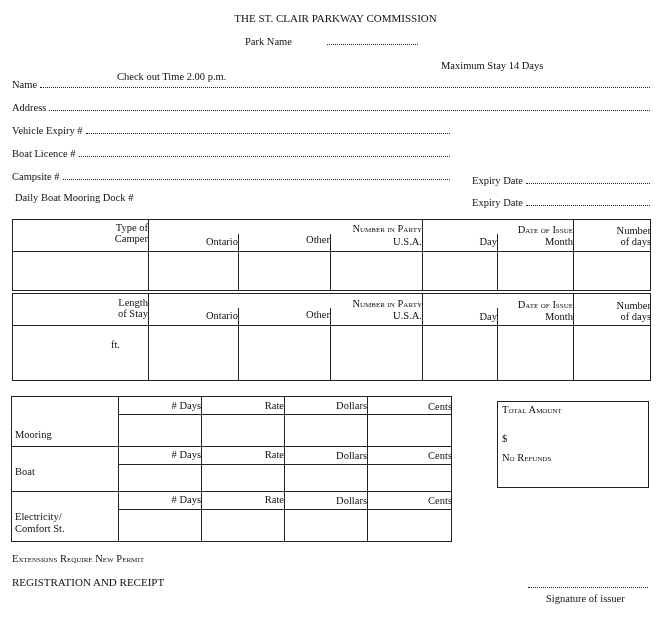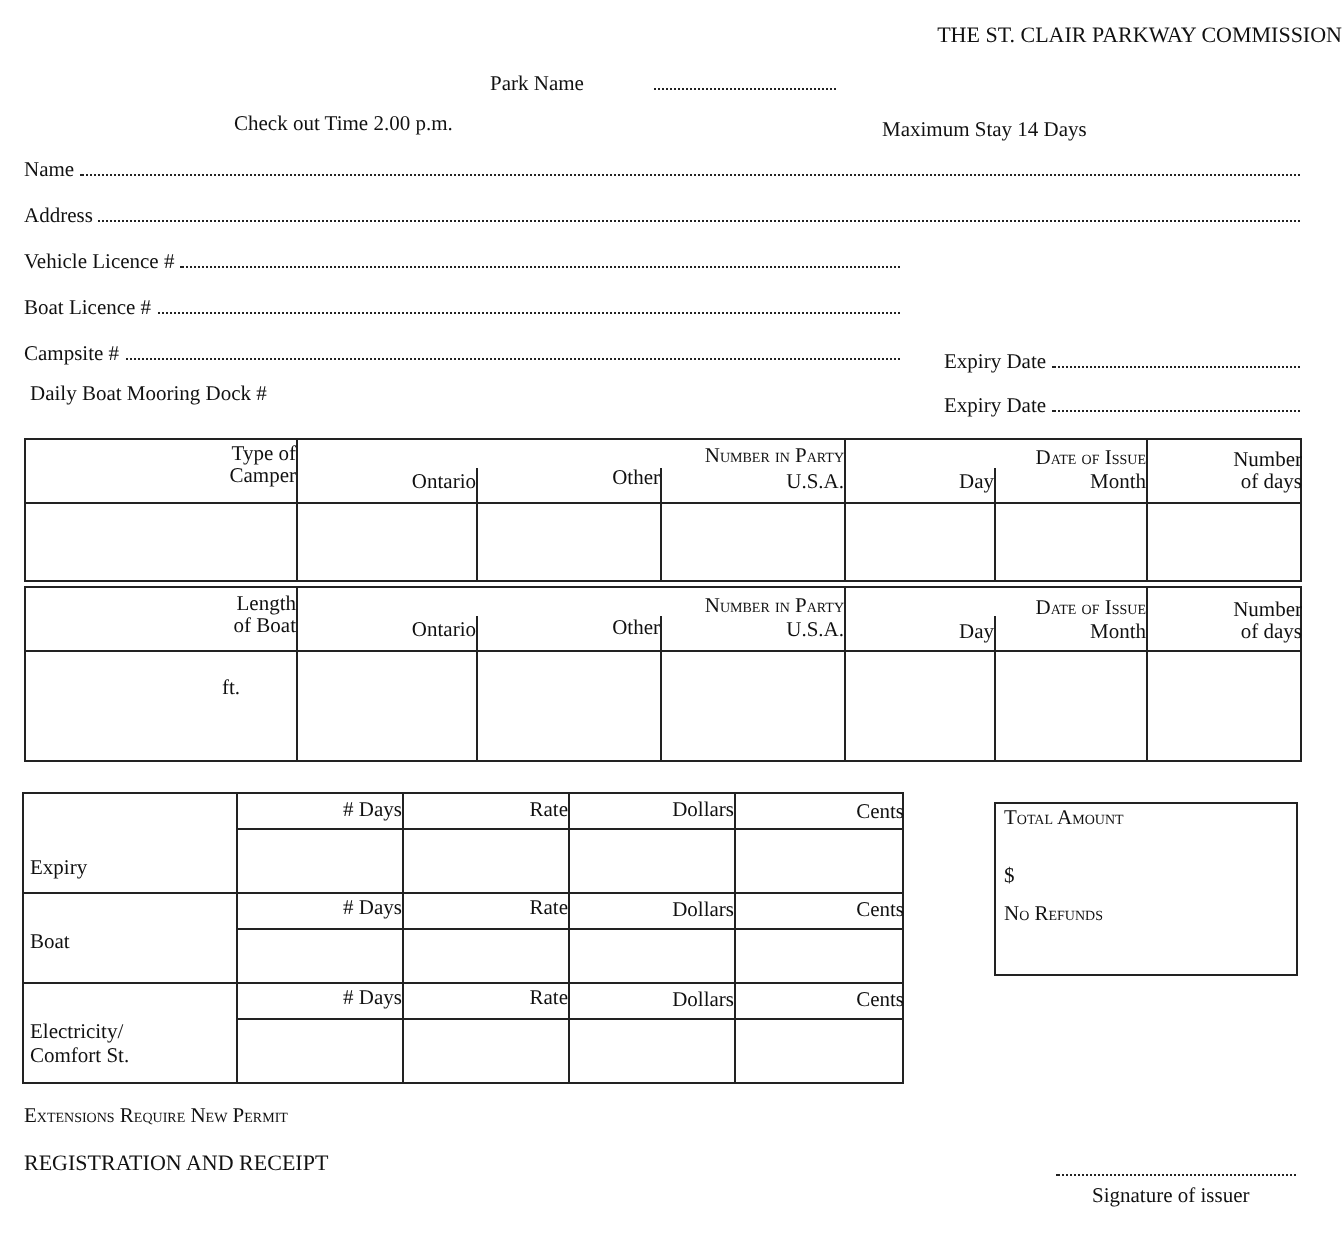--- a/index.html
+++ b/index.html
@@ -9,38 +9,38 @@
   .field{position:absolute;display:flex;align-items:baseline;white-space:nowrap;}
   .dots{flex:1;border-bottom:1px dotted #222;margin-left:3px;height:9px;}
   .box{position:absolute;border:1px solid #222;box-sizing:border-box;}
   .vl{position:absolute;border-left:1px solid #222;}
   .hl{position:absolute;border-top:1px solid #222;}
   .cell-t{position:absolute;text-align:right;line-height:11px;}
 </style>
 </head>
 <body>
 
-<div class="abs" style="left:0;width:671px;top:12px;text-align:right;font-size:11px;">THE ST. CLAIR PARKWAY COMMISSION</div>
+<div class="abs" style="left:0;width:671px;top:12px;text-align:center;font-size:11px;">THE ST. CLAIR PARKWAY COMMISSION</div>
 <div class="field" style="left:245px;top:35px;width:173px;gap:32px;">
   <span>Park Name</span>
     <span class="dots"></span>
 </div>
-<div class="abs" style="left:117px;top:57px;">Check out Time 2.00 p.m.</div>
+<div class="abs" style="left:117px;top:71px;">Check out Time 2.00 p.m.</div>
 <div class="abs" style="left:441px;top:60px;">Maximum Stay 14 Days</div>
 
 <div class="field" style="left:12px;top:78px;width:638px;">
     <span>Name</span>
     <span class="dots"></span>
   </div>
 <div class="field" style="left:12px;top:101px;width:638px;">
     <span>Address</span>
     <span class="dots"></span>
   </div>
 <div class="field" style="left:12px;top:124px;width:438px;">
-    <span>Vehicle Licence #</span>
+    <span>Vehicle Expiry #</span>
     <span class="dots"></span>
   </div>
 <div class="field" style="left:12px;top:147px;width:438px;">
     <span>Boat Licence #</span>
     <span class="dots"></span>
   </div>
 <div class="field" style="left:12px;top:170px;width:438px;">
     <span>Campsite #</span>
     <span class="dots"></span>
   </div>
@@ -79,21 +79,21 @@
 
 <div class="box" style="left:12px;top:293px;width:639px;height:88px;"></div>
 <div class="hl" style="left:12px;top:325px;width:639px;"></div>
 <div class="vl" style="left:148px;top:293px;height:88px;"></div>
 <div class="vl" style="left:238px;top:308px;height:73px;"></div>
 <div class="vl" style="left:330px;top:308px;height:73px;"></div>
 <div class="vl" style="left:422px;top:293px;height:88px;"></div>
 <div class="vl" style="left:497px;top:308px;height:73px;"></div>
 <div class="vl" style="left:573px;top:293px;height:88px;"></div>
 <div class="cell-t" style="left:12px;width:136px;top:297px;white-space:pre;">Length
-of Boat</div>
+of Stay</div>
 <div class="cell-t" style="left:60px;width:60px;top:339px;">ft.</div>
 <div class="cell-t sc" style="left:148px;width:274px;top:298px;">Number in Party</div>
 <div class="cell-t" style="left:148px;width:90px;top:310px;">Ontario</div>
 <div class="cell-t" style="left:238px;width:92px;top:309px;">Other</div>
 <div class="cell-t" style="left:330px;width:92px;top:310px;">U.S.A.</div>
 <div class="cell-t sc" style="left:422px;width:151px;top:299px;">Date of Issue</div>
 <div class="cell-t" style="left:422px;width:75px;top:311px;">Day</div>
 <div class="cell-t" style="left:497px;width:76px;top:311px;">Month</div>
 <div class="cell-t" style="left:573px;width:78px;top:300px;white-space:pre;">Number
 of days</div>
@@ -115,21 +115,21 @@
 <div class="cell-t" style="left:367px;width:85px;top:401px;">Cents</div>
 <div class="cell-t" style="left:118px;width:83px;top:449px;"># Days</div>
 <div class="cell-t" style="left:201px;width:83px;top:449px;">Rate</div>
 <div class="cell-t" style="left:284px;width:83px;top:450px;">Dollars</div>
 <div class="cell-t" style="left:367px;width:85px;top:450px;">Cents</div>
 <div class="cell-t" style="left:118px;width:83px;top:494px;"># Days</div>
 <div class="cell-t" style="left:201px;width:83px;top:494px;">Rate</div>
 <div class="cell-t" style="left:284px;width:83px;top:495px;">Dollars</div>
 <div class="cell-t" style="left:367px;width:85px;top:495px;">Cents</div>
 
-<div class="abs" style="left:15px;top:429px;">Expiry</div>
+<div class="abs" style="left:15px;top:429px;">Mooring</div>
 <div class="abs" style="left:15px;top:466px;">Boat</div>
 <div class="abs" style="left:15px;top:511px;white-space:pre;line-height:12px;">Electricity/
 Comfort St.</div>
 
 <div class="box" style="left:497px;top:401px;width:152px;height:87px;"></div>
 <div class="abs sc" style="left:502px;top:404px;">Total Amount</div>
 <div class="abs" style="left:502px;top:433px;">$</div>
 <div class="abs sc" style="left:502px;top:452px;">No Refunds</div>
 
 <div class="abs sc" style="left:12px;top:553px;">Extensions Require New Permit</div>

